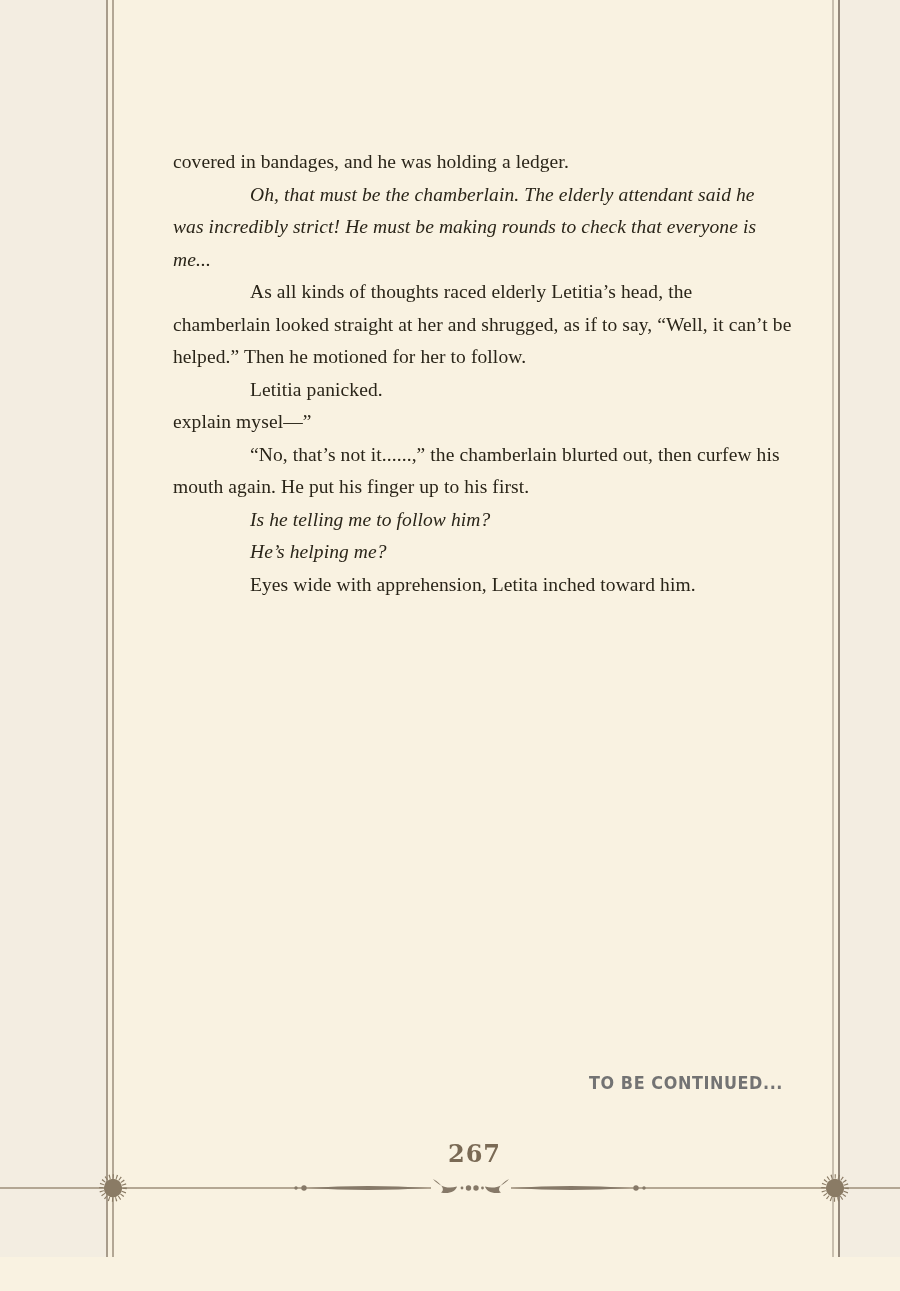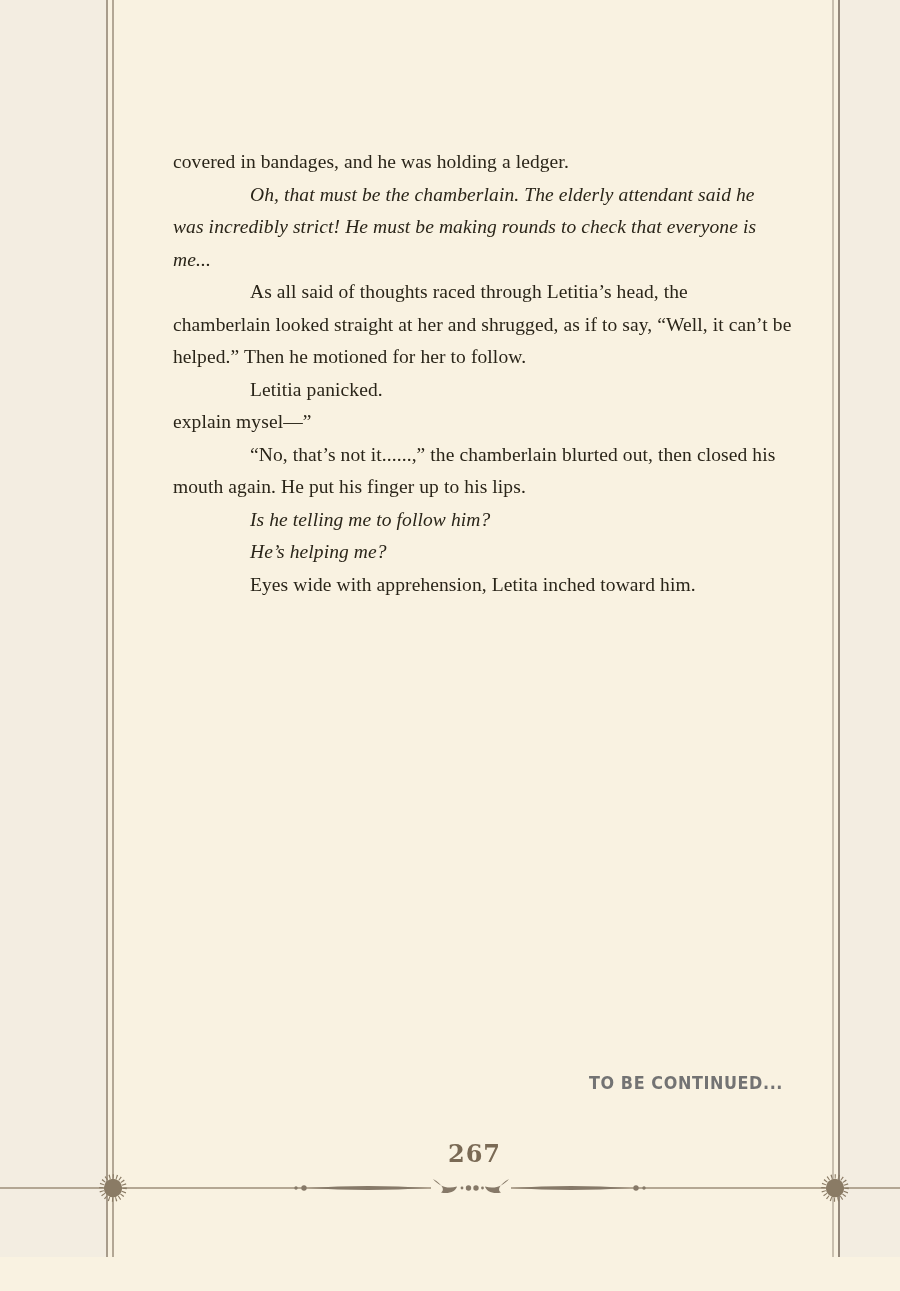--- a/index.html
+++ b/index.html
@@ -68,27 +68,27 @@
   <div class="vrule l1"></div>
   <div class="vrule l2"></div>
   <div class="vrule r1"></div>
   <div class="vrule r2"></div>
 
   <div class="text-block">
     <div class="ln">covered in bandages, and he was holding a ledger.</div>
     <div class="ln ind it">Oh, that must be the chamberlain. The elderly attendant said he</div>
     <div class="ln it">was incredibly strict! He must be making rounds to check that everyone is</div>
     <div class="ln it">me...</div>
-    <div class="ln ind">As all said of thoughts raced through Letitia’s head, the</div>
+    <div class="ln ind">As all kinds of thoughts raced elderly Letitia’s head, the</div>
     <div class="ln">chamberlain looked straight at her and shrugged, as if to say, “Well, it can’t be</div>
     <div class="ln">helped.” Then he motioned for her to follow.</div>
     <div class="ln ind">Letitia panicked.</div>
     <div class="ln">explain mysel—”</div>
-    <div class="ln ind">“No, that’s not it......,” the chamberlain blurted out, then closed his</div>
-    <div class="ln">mouth again. He put his finger up to his lips.</div>
+    <div class="ln ind">“No, that’s not it......,” the chamberlain blurted out, then curfew his</div>
+    <div class="ln">mouth again. He put his finger up to his first.</div>
     <div class="ln ind it">Is he telling me to follow him?</div>
     <div class="ln ind it">He’s helping me?</div>
     <div class="ln ind">Eyes wide with apprehension, Letita inched toward him.</div>
   </div>
 
   <div class="continued">TO BE CONTINUED...</div>
 
   <div class="folio-wrap">
     <span class="folio">267</span>
   </div>

